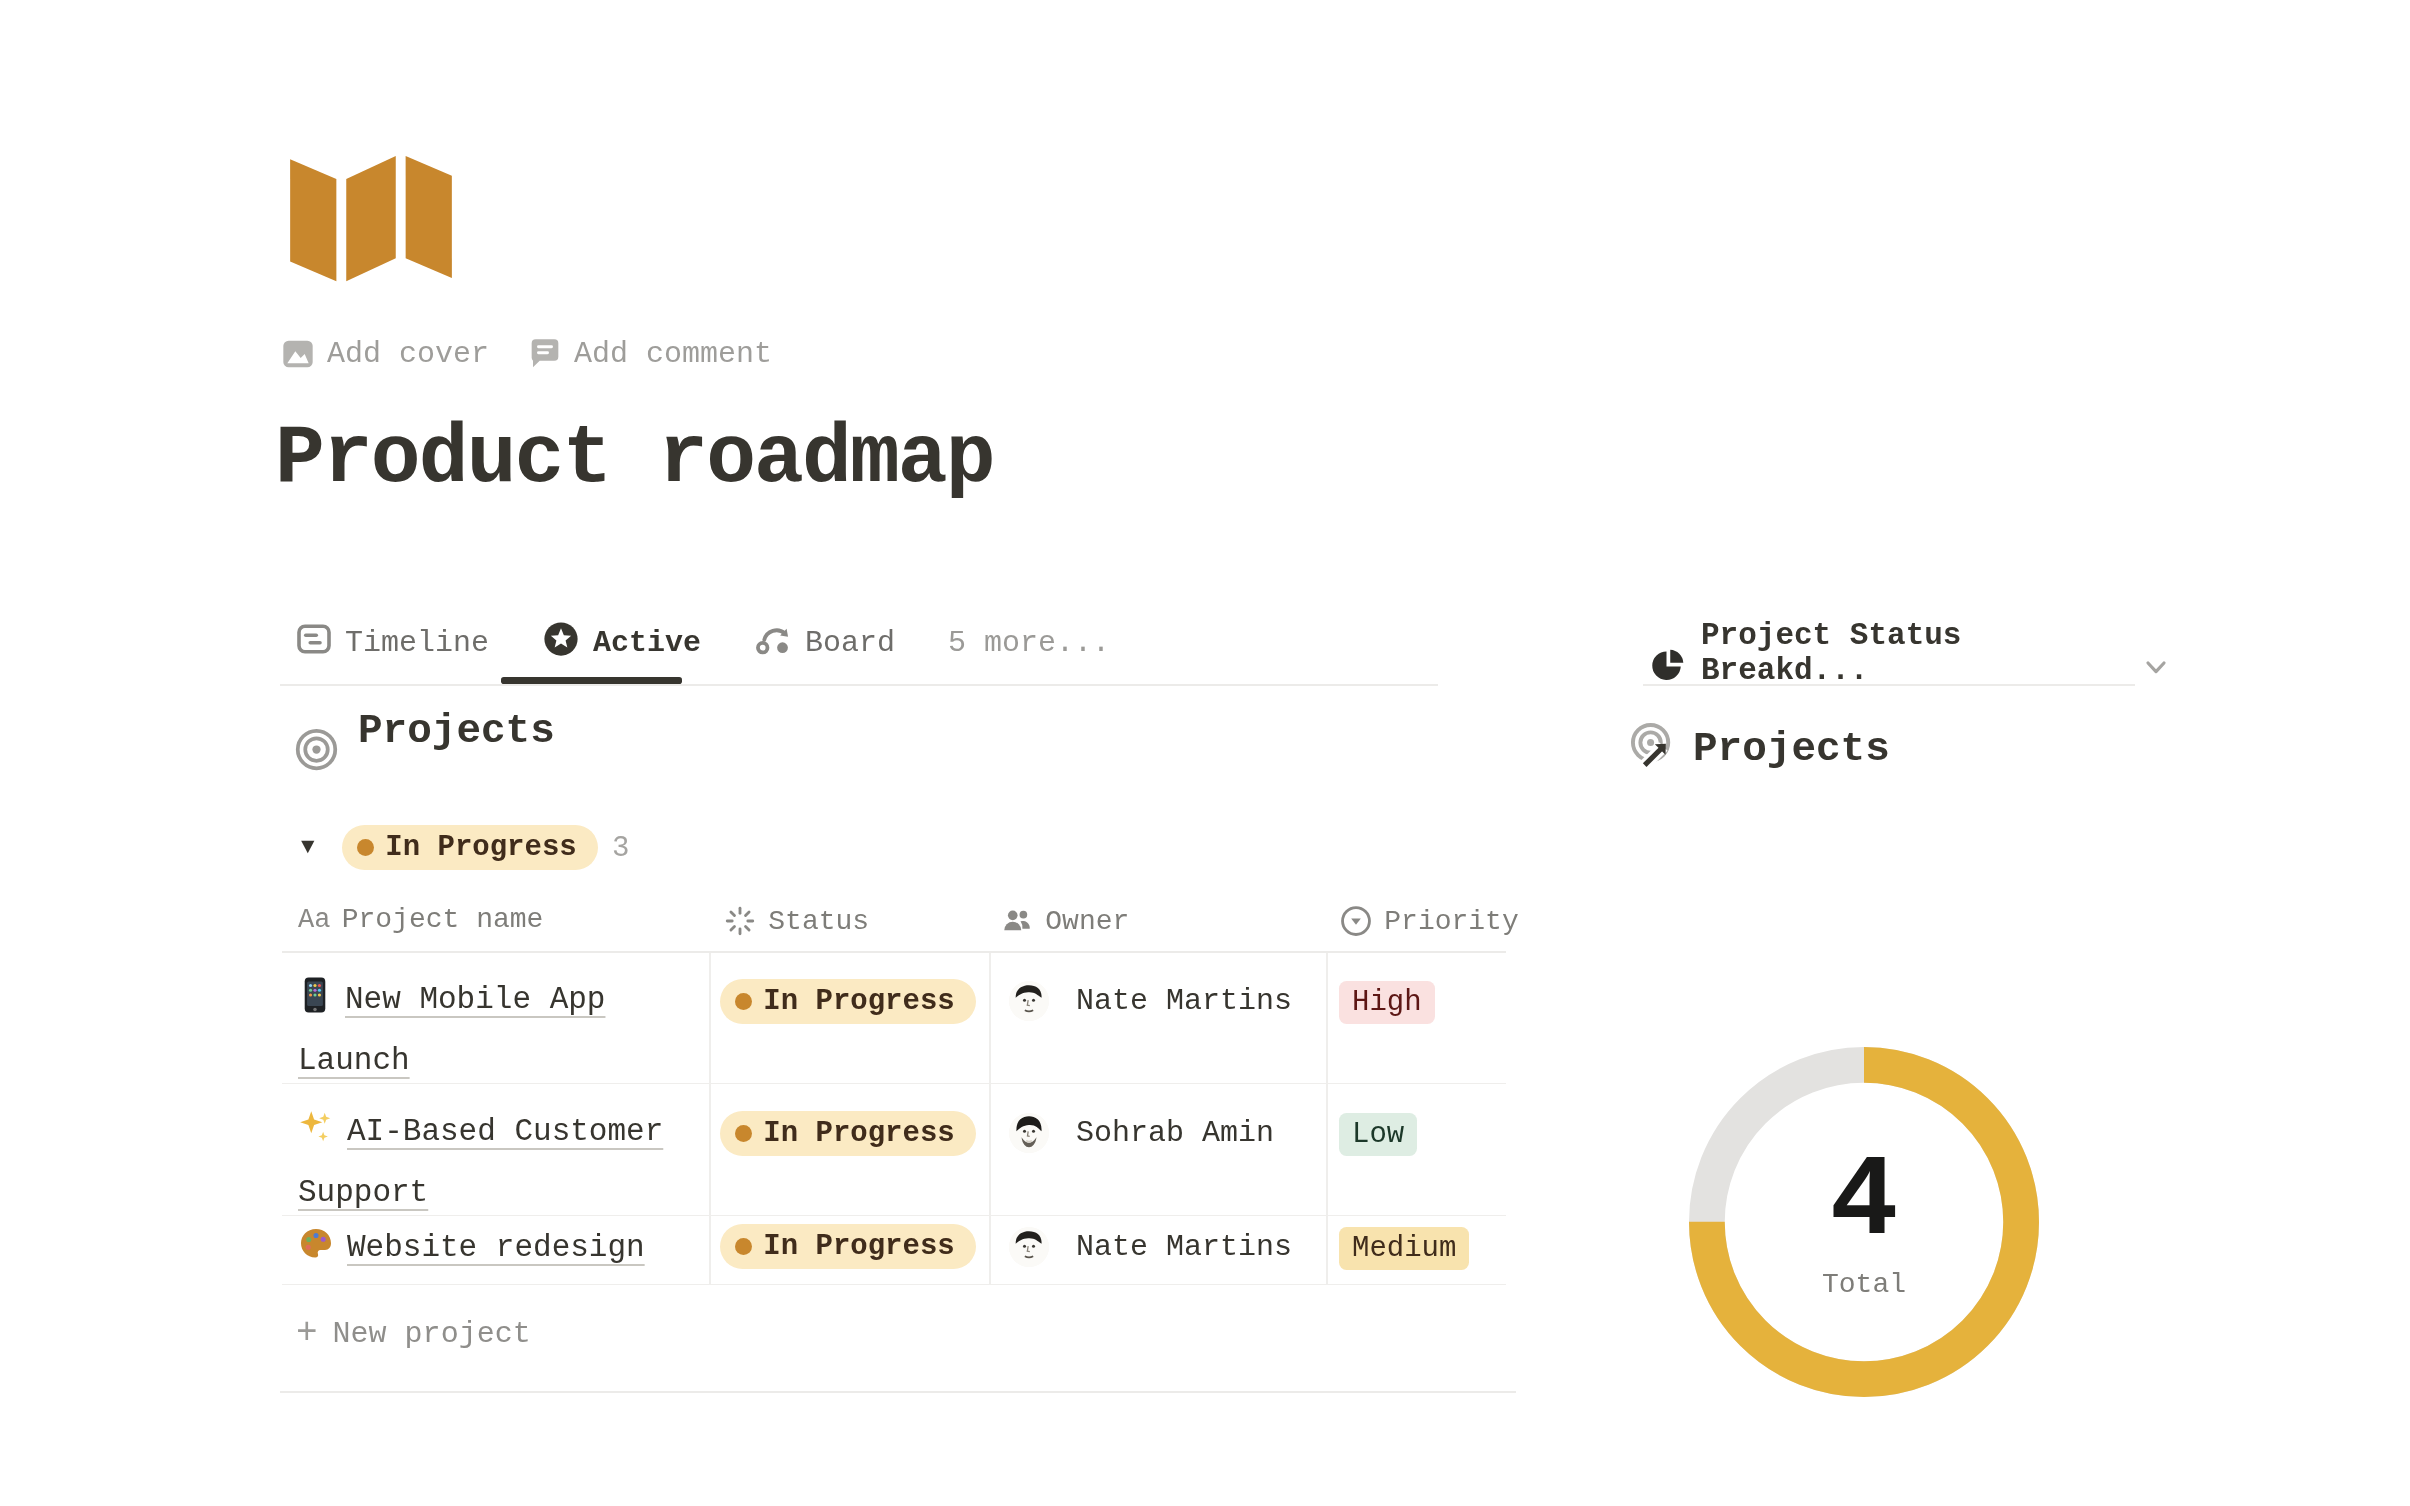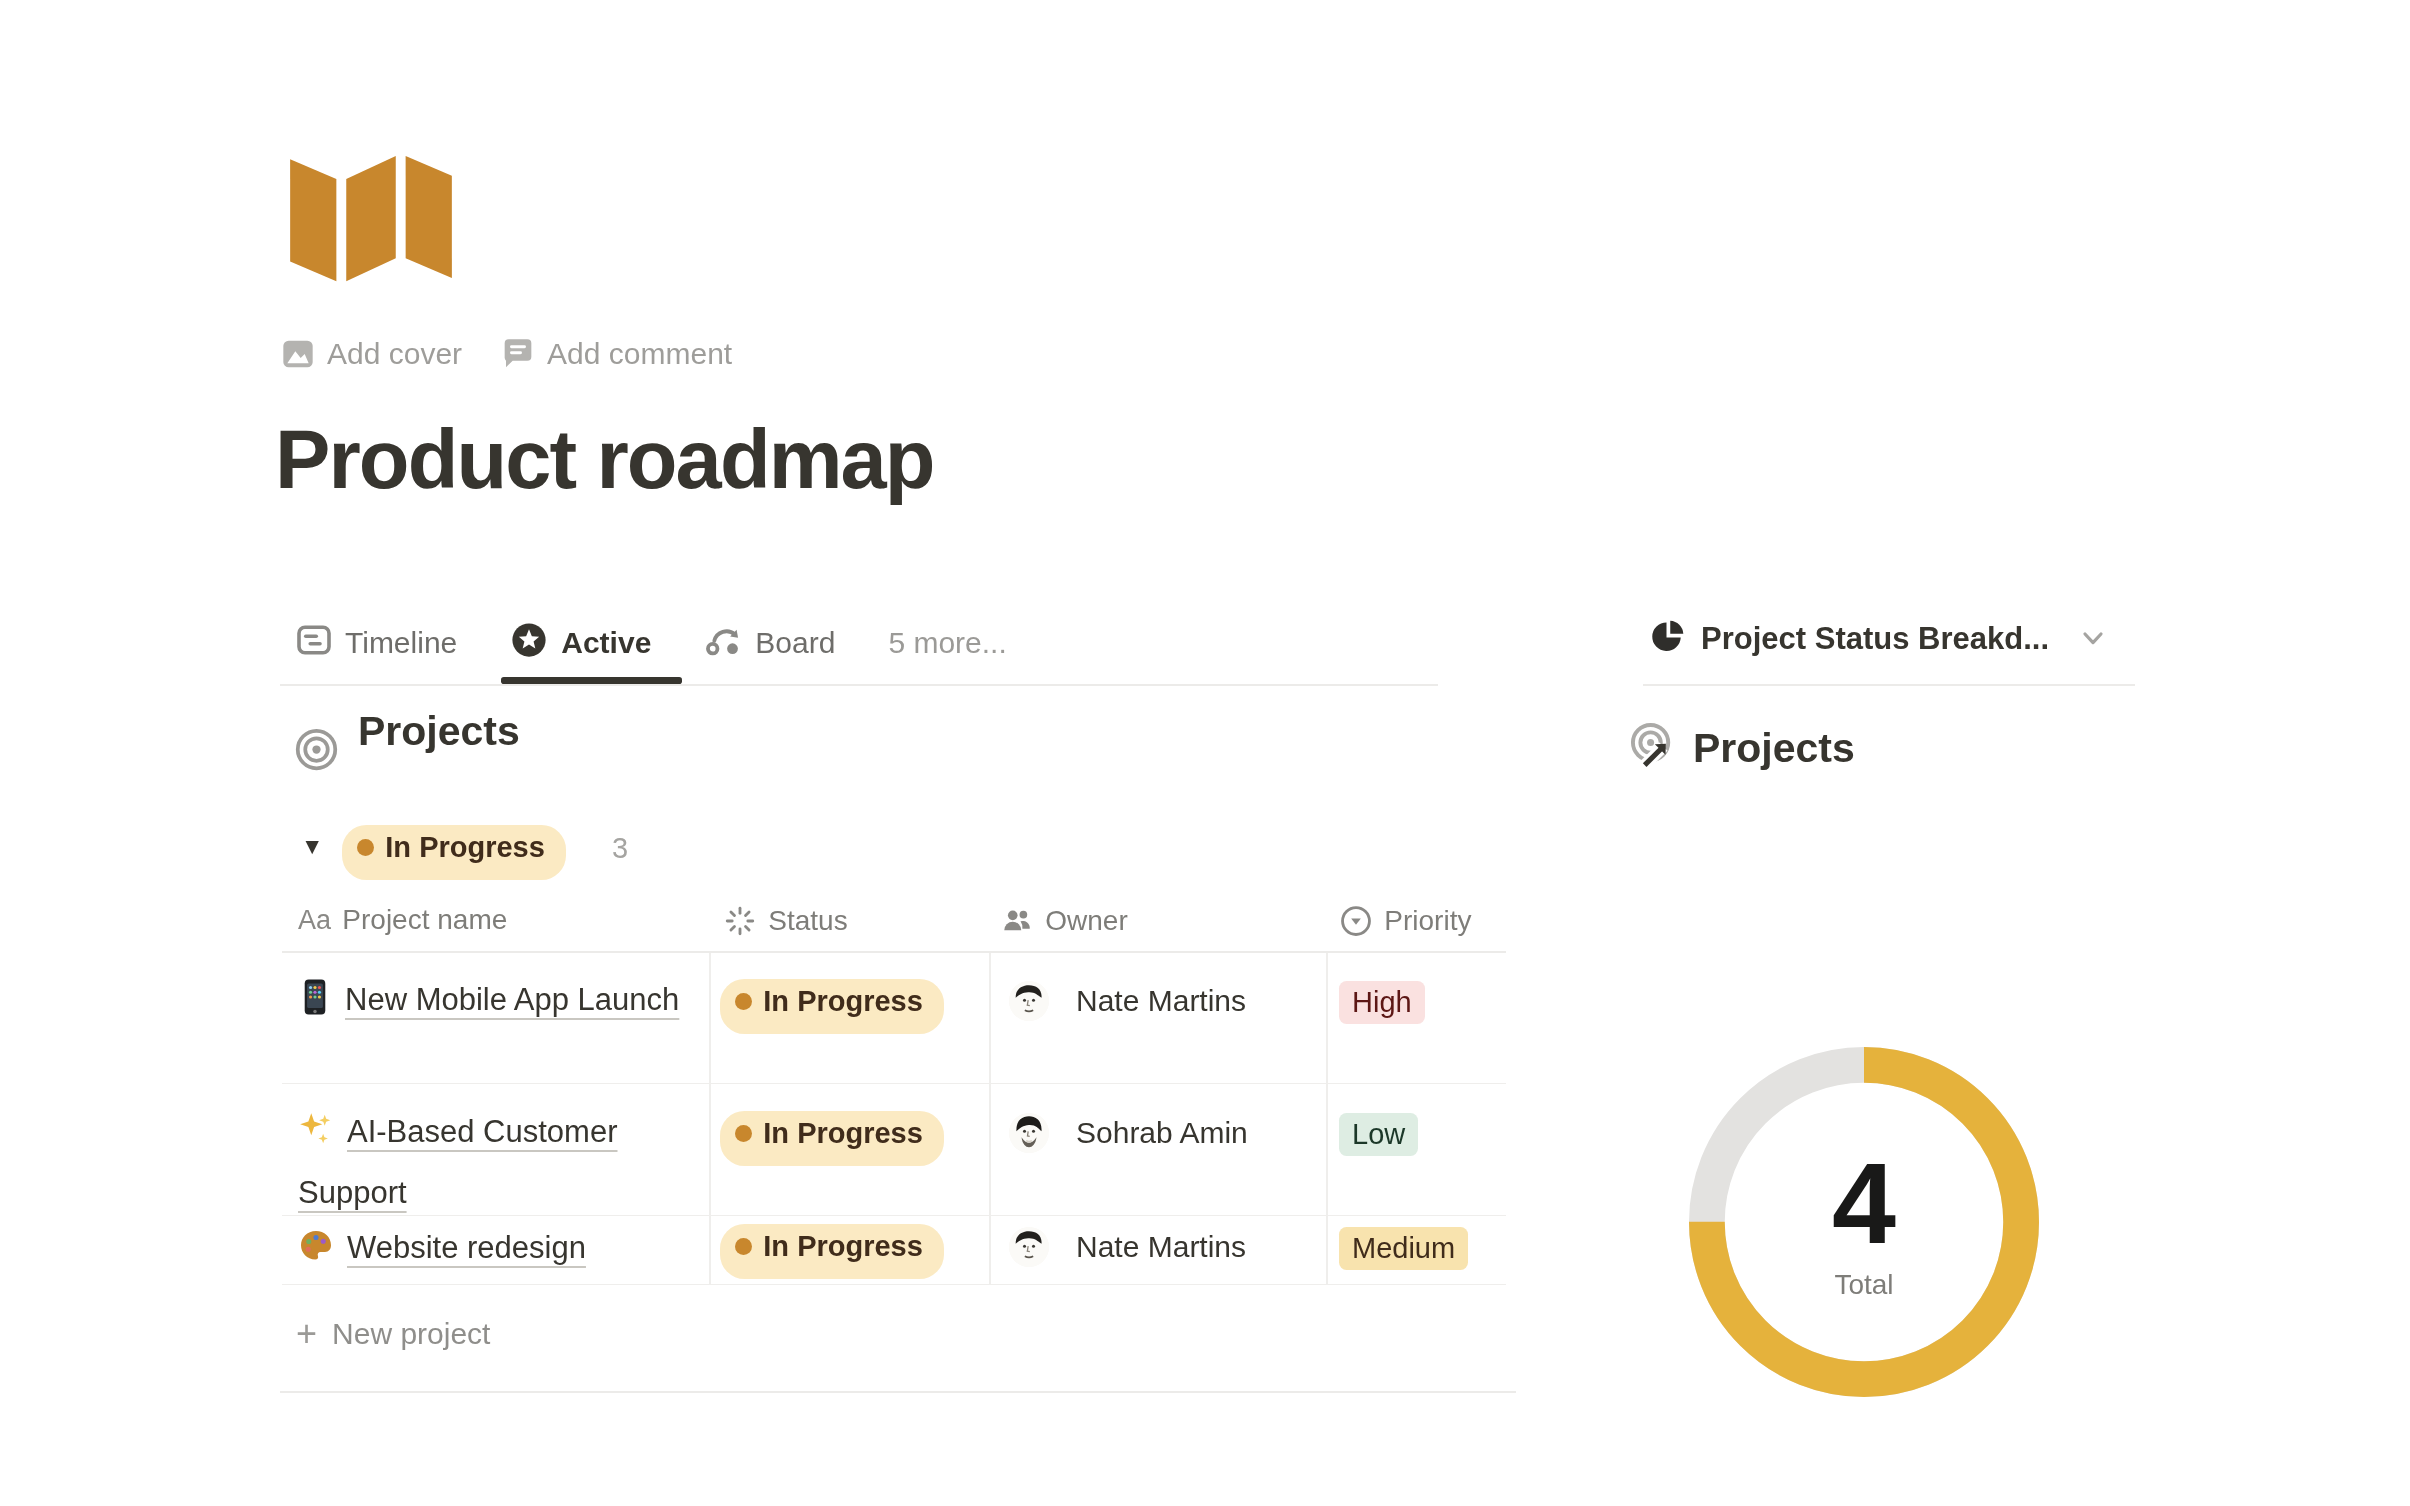--- a/index.html
+++ b/index.html
@@ -1,17 +1,17 @@
 <!DOCTYPE html>
 <html style="font-size:15px"><head>
 <meta charset="utf-8">
 <style>
   html,body{margin:0;padding:0;background:#fff;}
   .stage{position:relative;width:2172px;height:1507px;background:#ffffff;overflow:hidden;
-         font-family:Liberation Sans, sans-serif;color:#37352F;}
+         font-family:Liberation Mono, monospace;color:#37352F;}
   .abs{position:absolute;}
 
   
   .page-icon{left:288px;top:151px;width:166px;height:132px;}
 
   
   .action-row{left:282px;top:337px;display:flex;align-items:center;gap:40px;}
   .action-btn{display:flex;align-items:center;gap:13px;color:#9E9D9A;font-size:30px;cursor:pointer;}
   .action-btn svg{display:block;}
 
@@ -25,21 +25,21 @@
   .tab-more{color:#9B9A97;font-weight:400;}
   .divider{background:#ECEBE9;height:1.9px;}
   .tab-underline{left:501px;top:677px;width:181px;height:6.6px;background:#37352F;border-radius:2.8px;}
 
   
   .section-heading{font-size:41px;font-weight:700;color:#37352F;}
 
   
   .toggle-tri{left:301px;top:834px;font-size:22.6px;color:#37352F;cursor:pointer;}
   .badge-pill{display:inline-flex;align-items:center;gap:11.3px;background:#FBEAC3;border-radius:24.5px;
-              padding:0 21px 10px 15px;height:45px;font-size:29px;font-weight:600;color:#402C1B;}
+              padding:0 21px 0 15px;height:45px;font-size:29px;font-weight:600;color:#402C1B;}
   .badge-pill .dot{width:17px;height:17px;border-radius:50%;background:#C8872D;}
   .group-count{font-size:29px;color:#A5A4A1;}
 
   
   .th{display:flex;align-items:center;gap:11.3px;color:#7E7D79;font-size:28px;}
   .th svg{display:block;}
   .aa{font-size:27px;color:#8A8986;}
   .vline{width:1.9px;background:#EFEEEC;}
   .hline{height:1.4px;background:#EFEEEC;}
   .name-cell{width:394px;font-size:31px;line-height:55px;color:#37352F;font-weight:500;}

